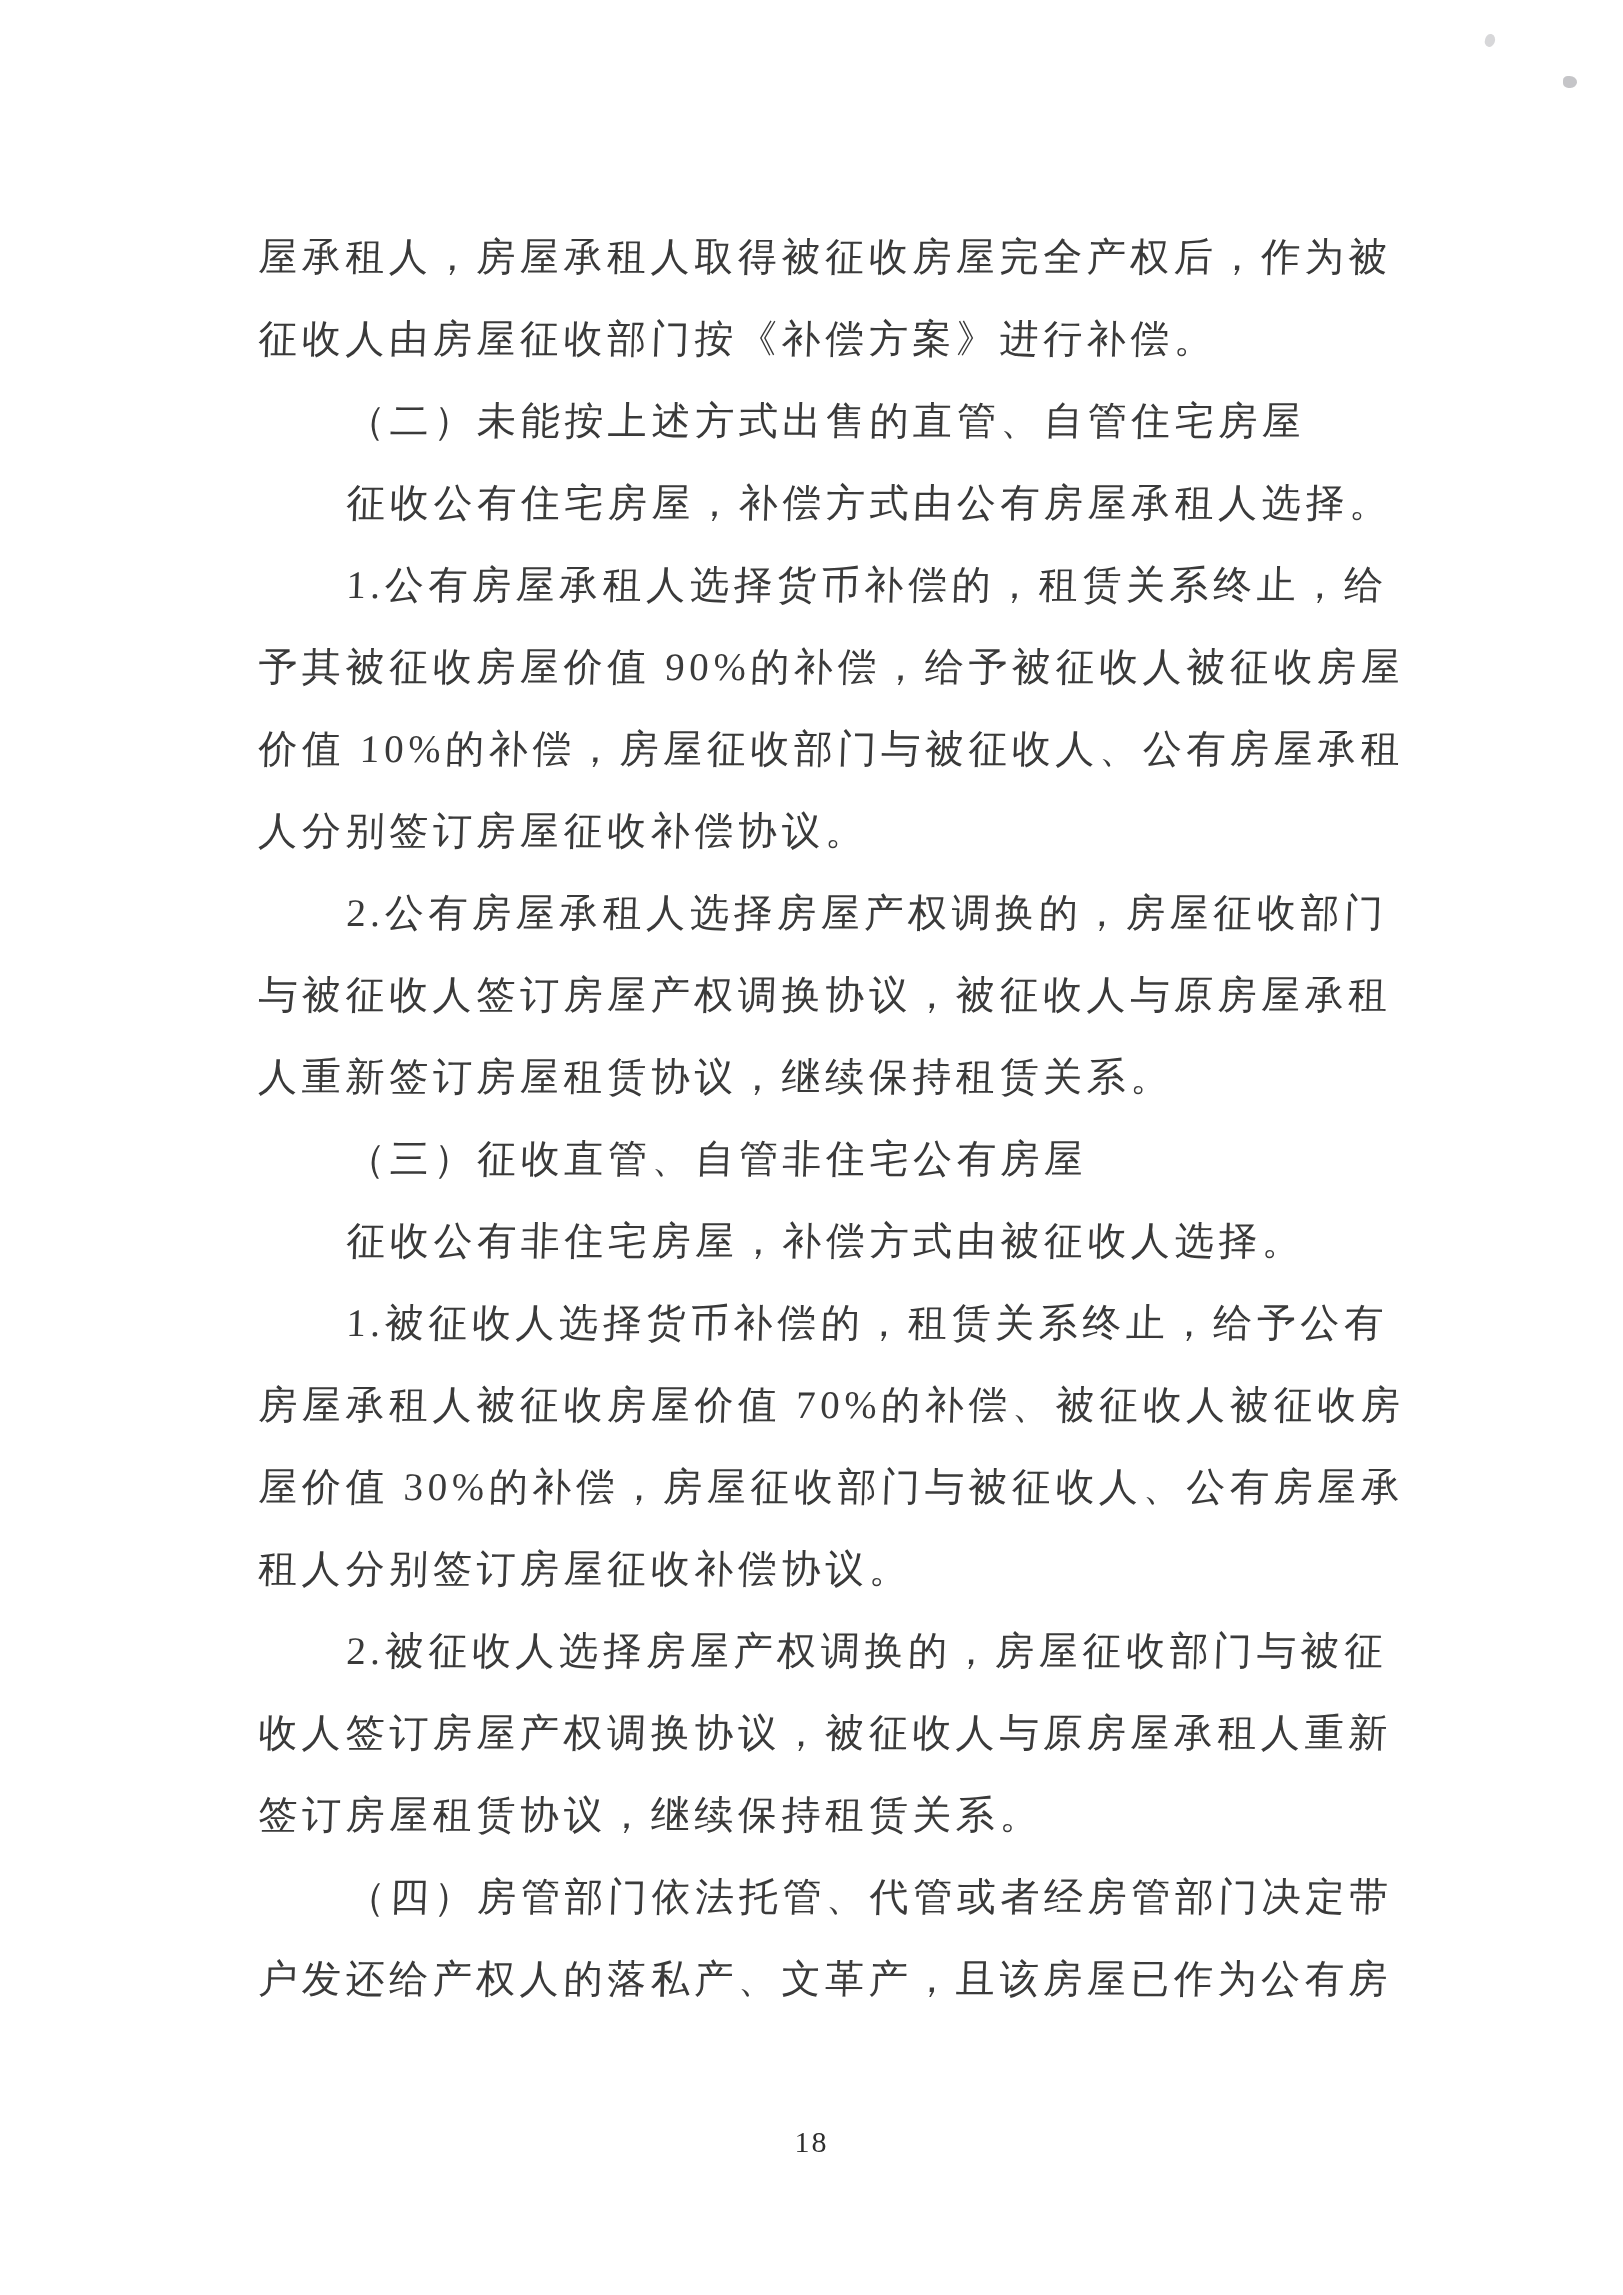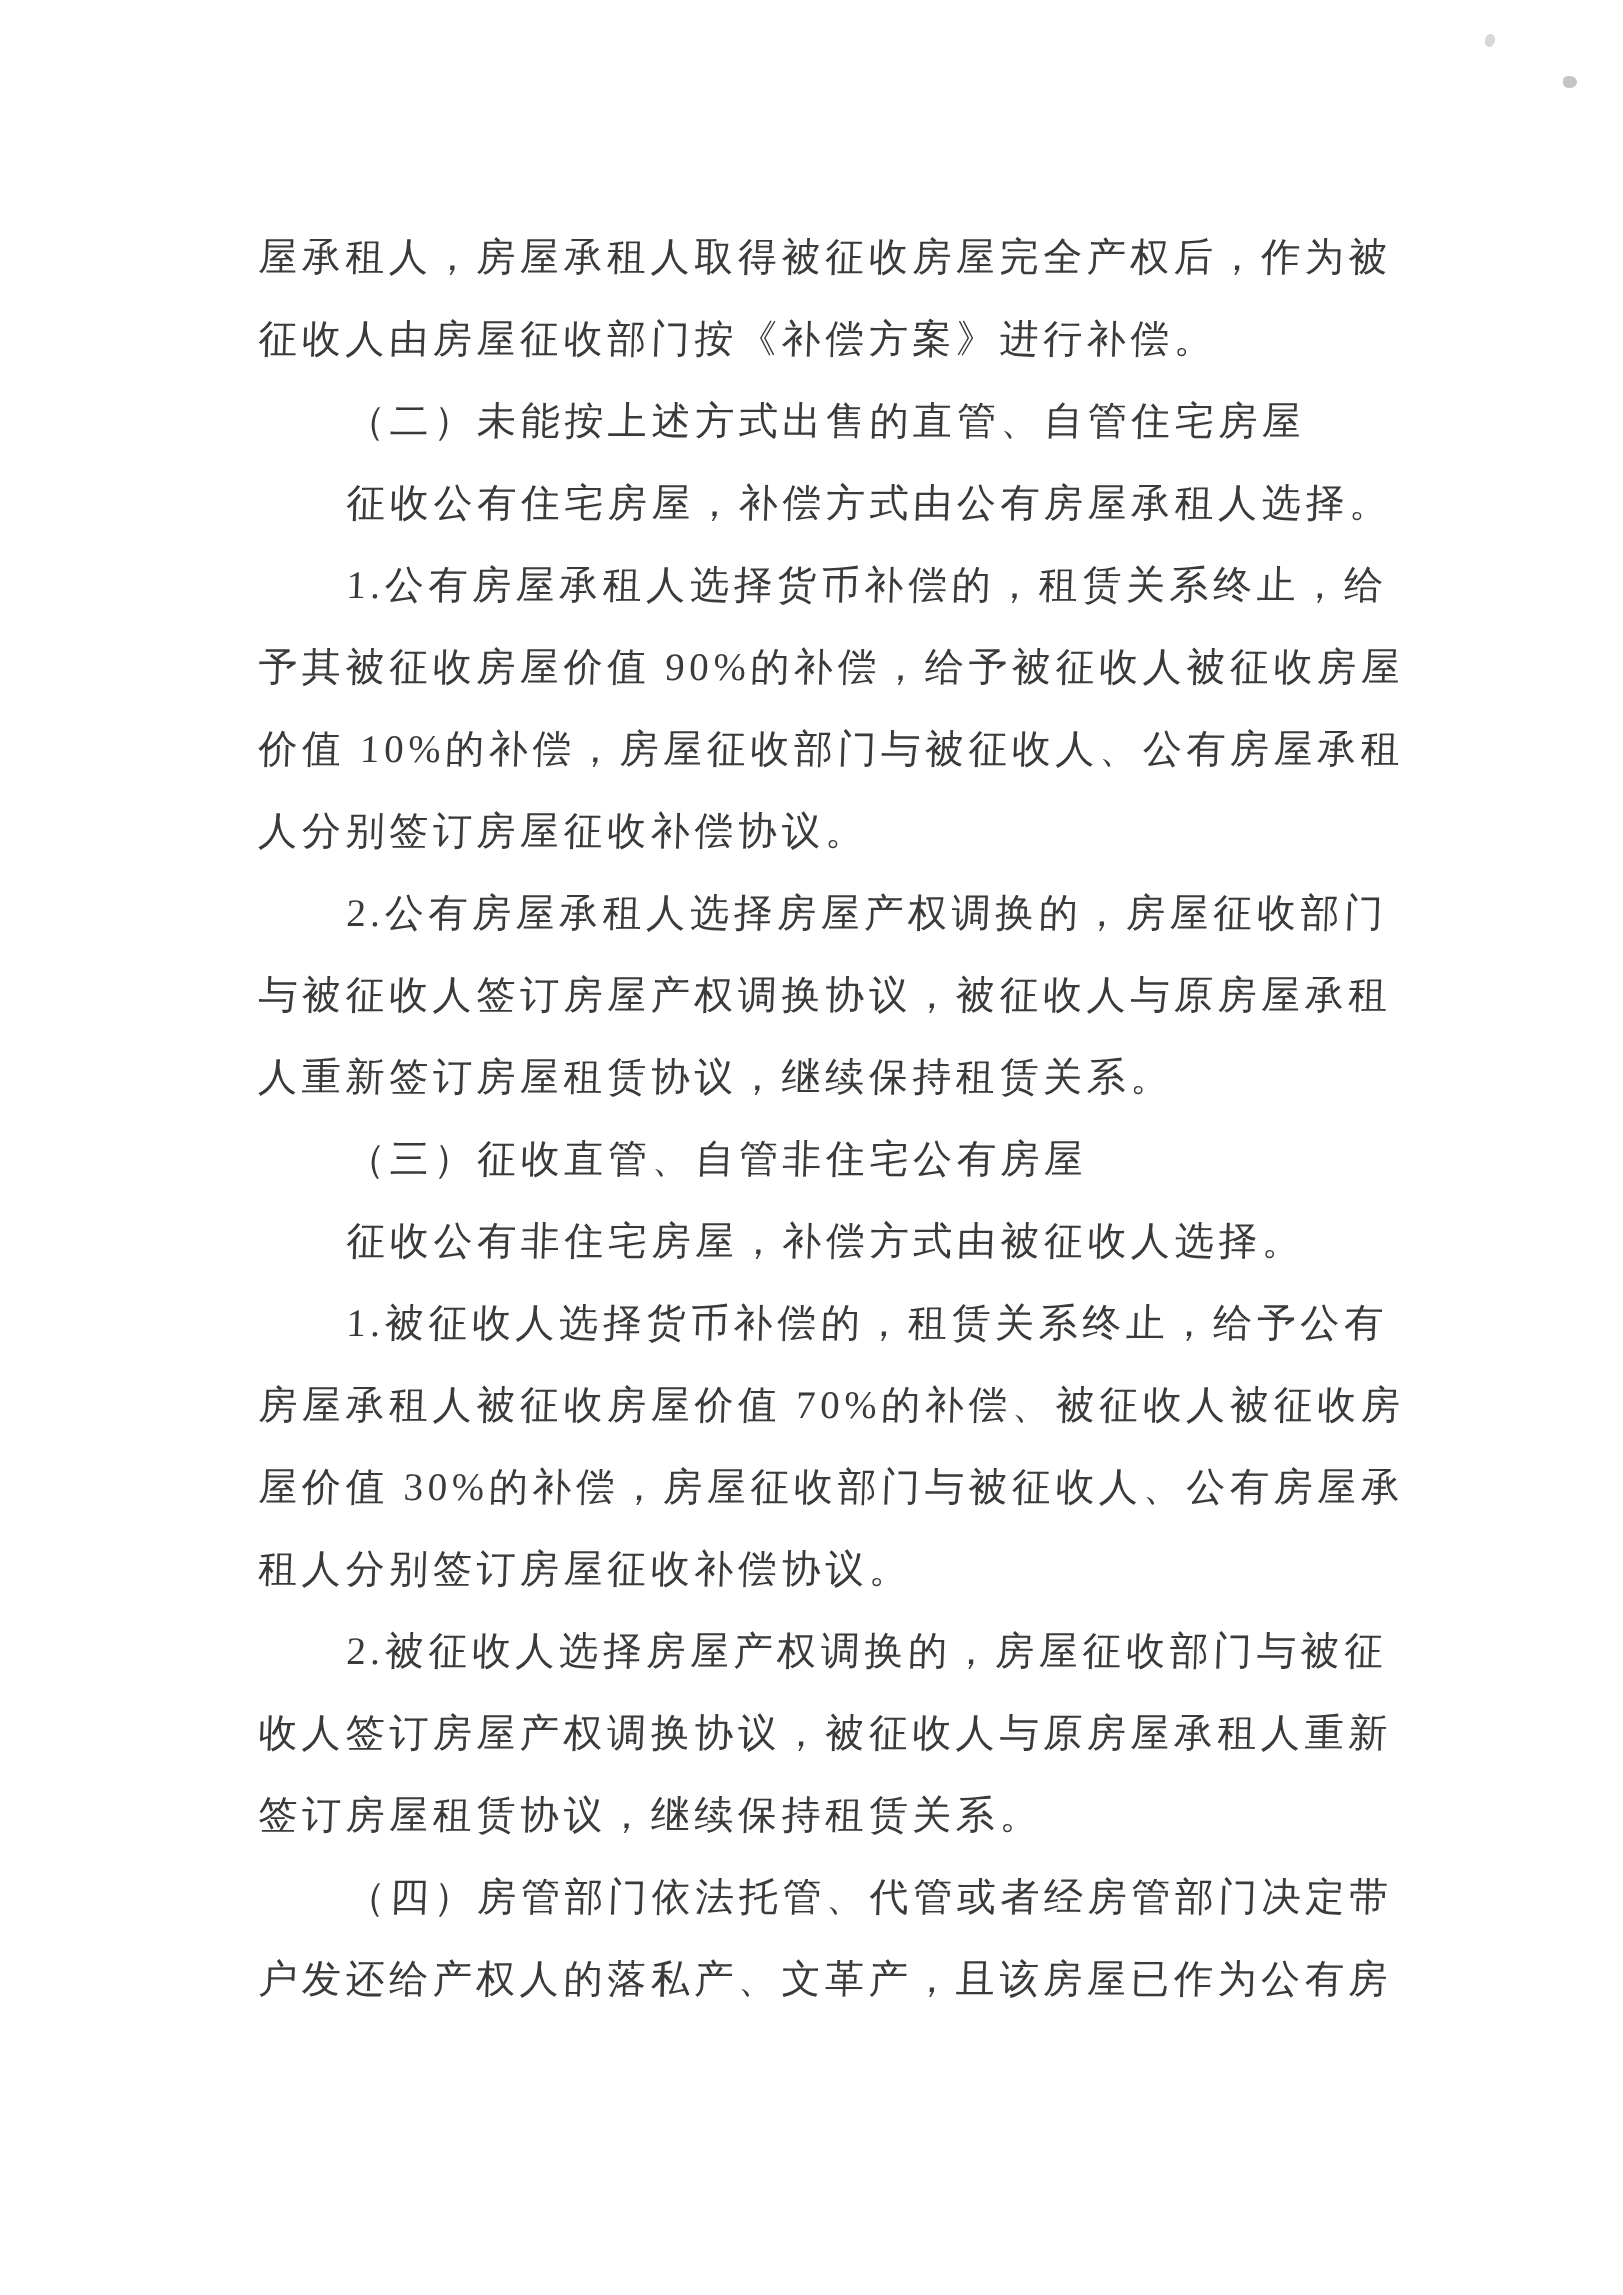--- a/index.html
+++ b/index.html
@@ -95,15 +95,16 @@
     <p class="line">房屋承租人被征收房屋价值 70%的补偿、被征收人被征收房</p>
     <p class="line">屋价值 30%的补偿，房屋征收部门与被征收人、公有房屋承</p>
     <p class="line">租人分别签订房屋征收补偿协议。</p>
     <p class="line indent">2.被征收人选择房屋产权调换的，房屋征收部门与被征</p>
     <p class="line">收人签订房屋产权调换协议，被征收人与原房屋承租人重新</p>
     <p class="line">签订房屋租赁协议，继续保持租赁关系。</p>
     <p class="line indent">（四）房管部门依法托管、代管或者经房管部门决定带</p>
     <p class="line">户发还给产权人的落私产、文革产，且该房屋已作为公有房</p>
   </main>
 
+  <footer class="page-number">18</footer>
 
 </div>
 
 
 </body></html>

